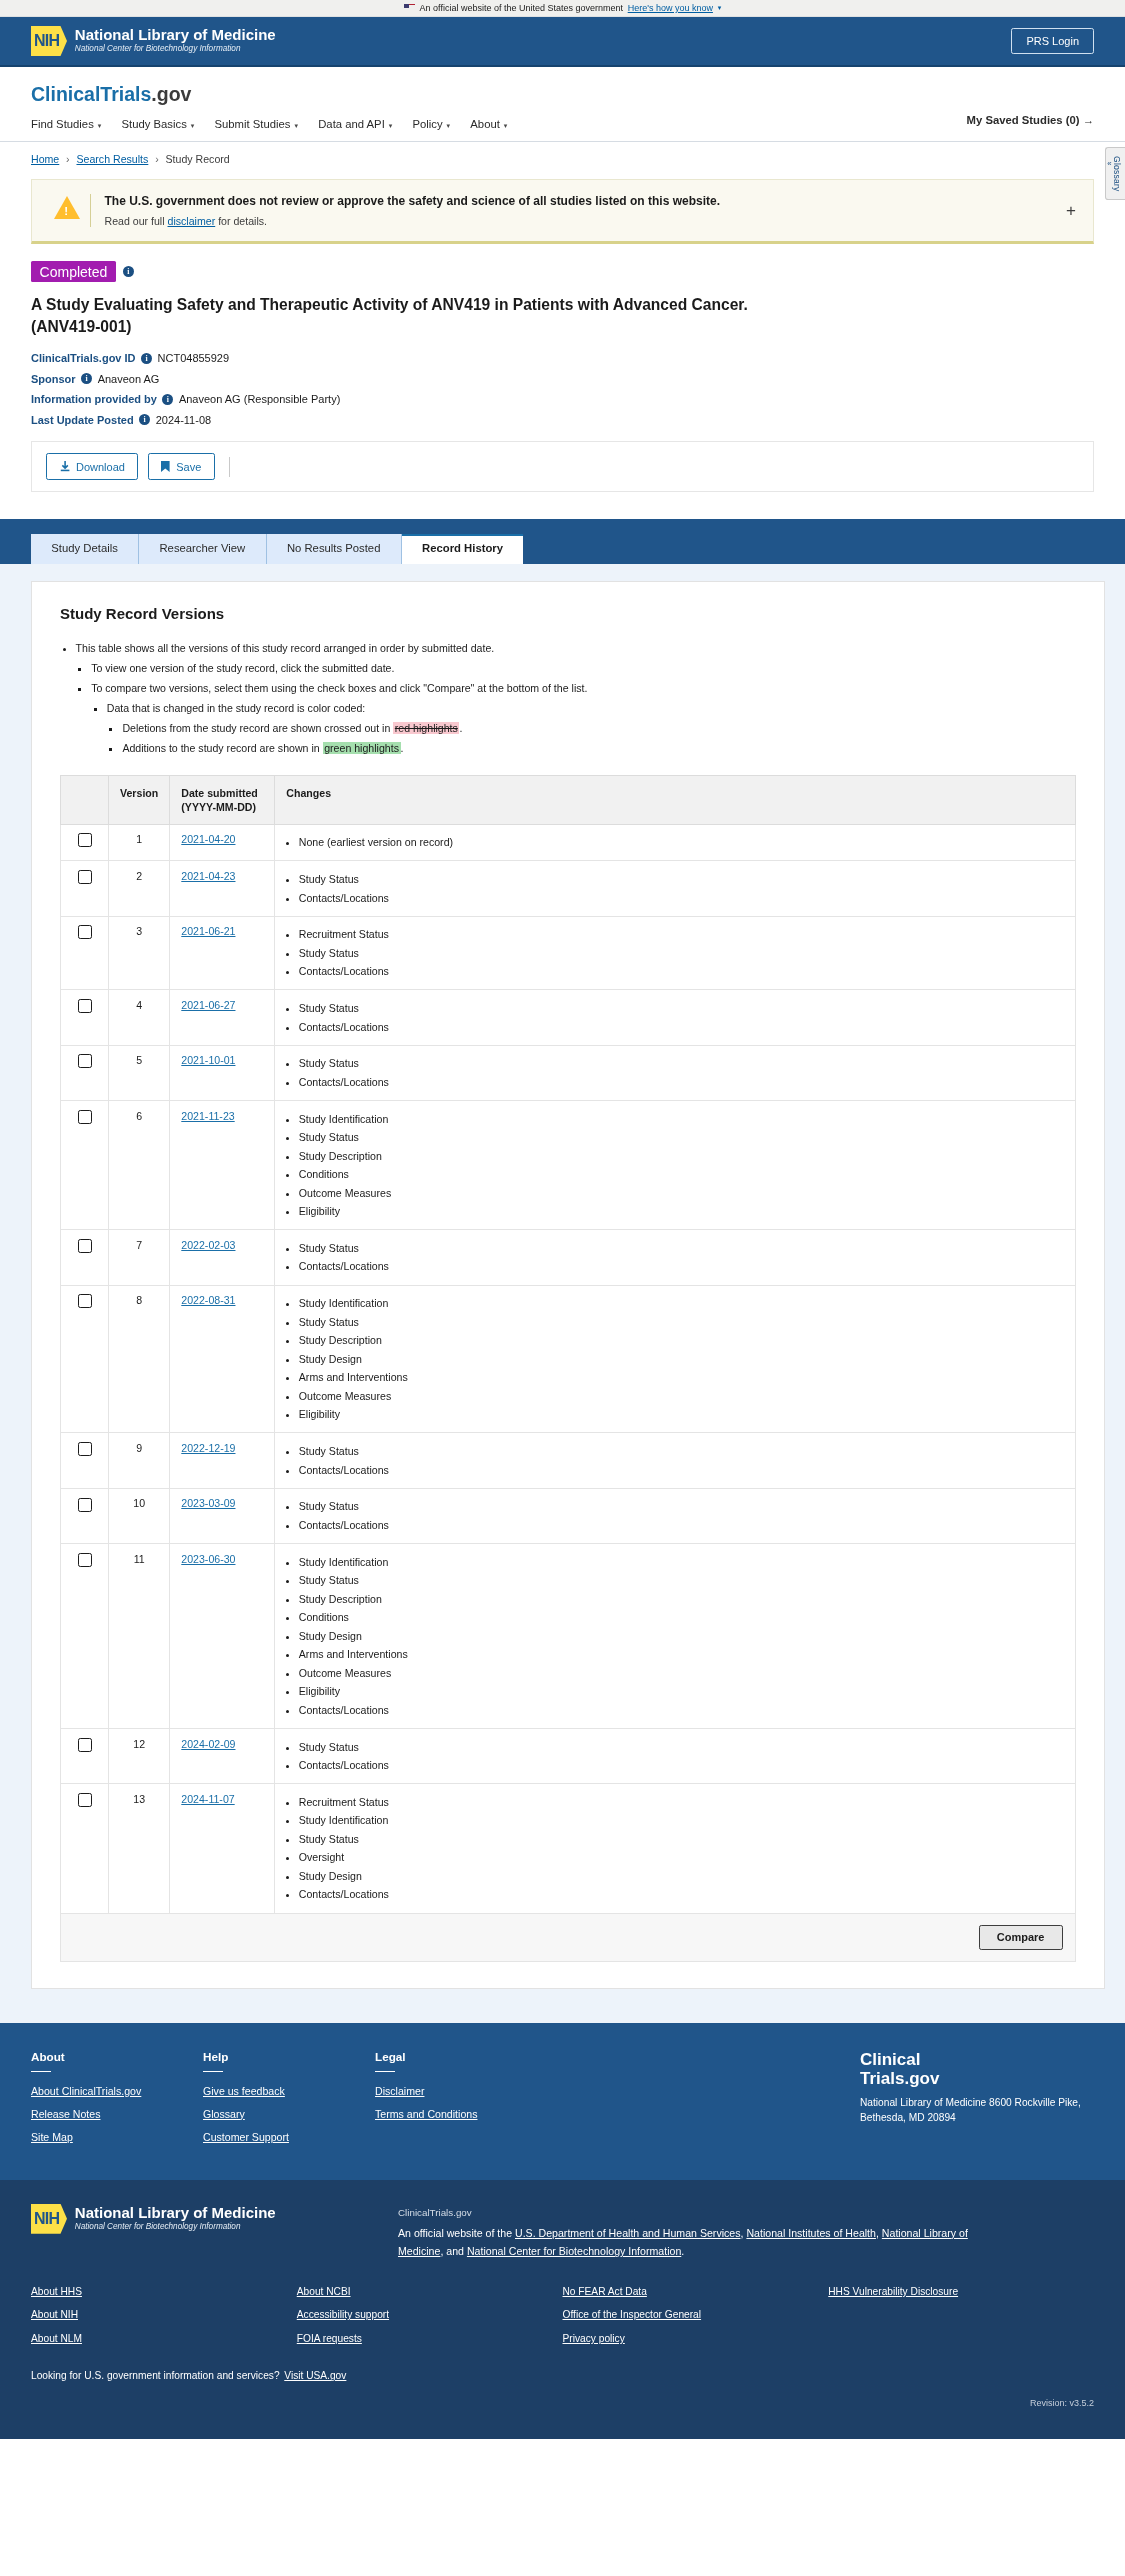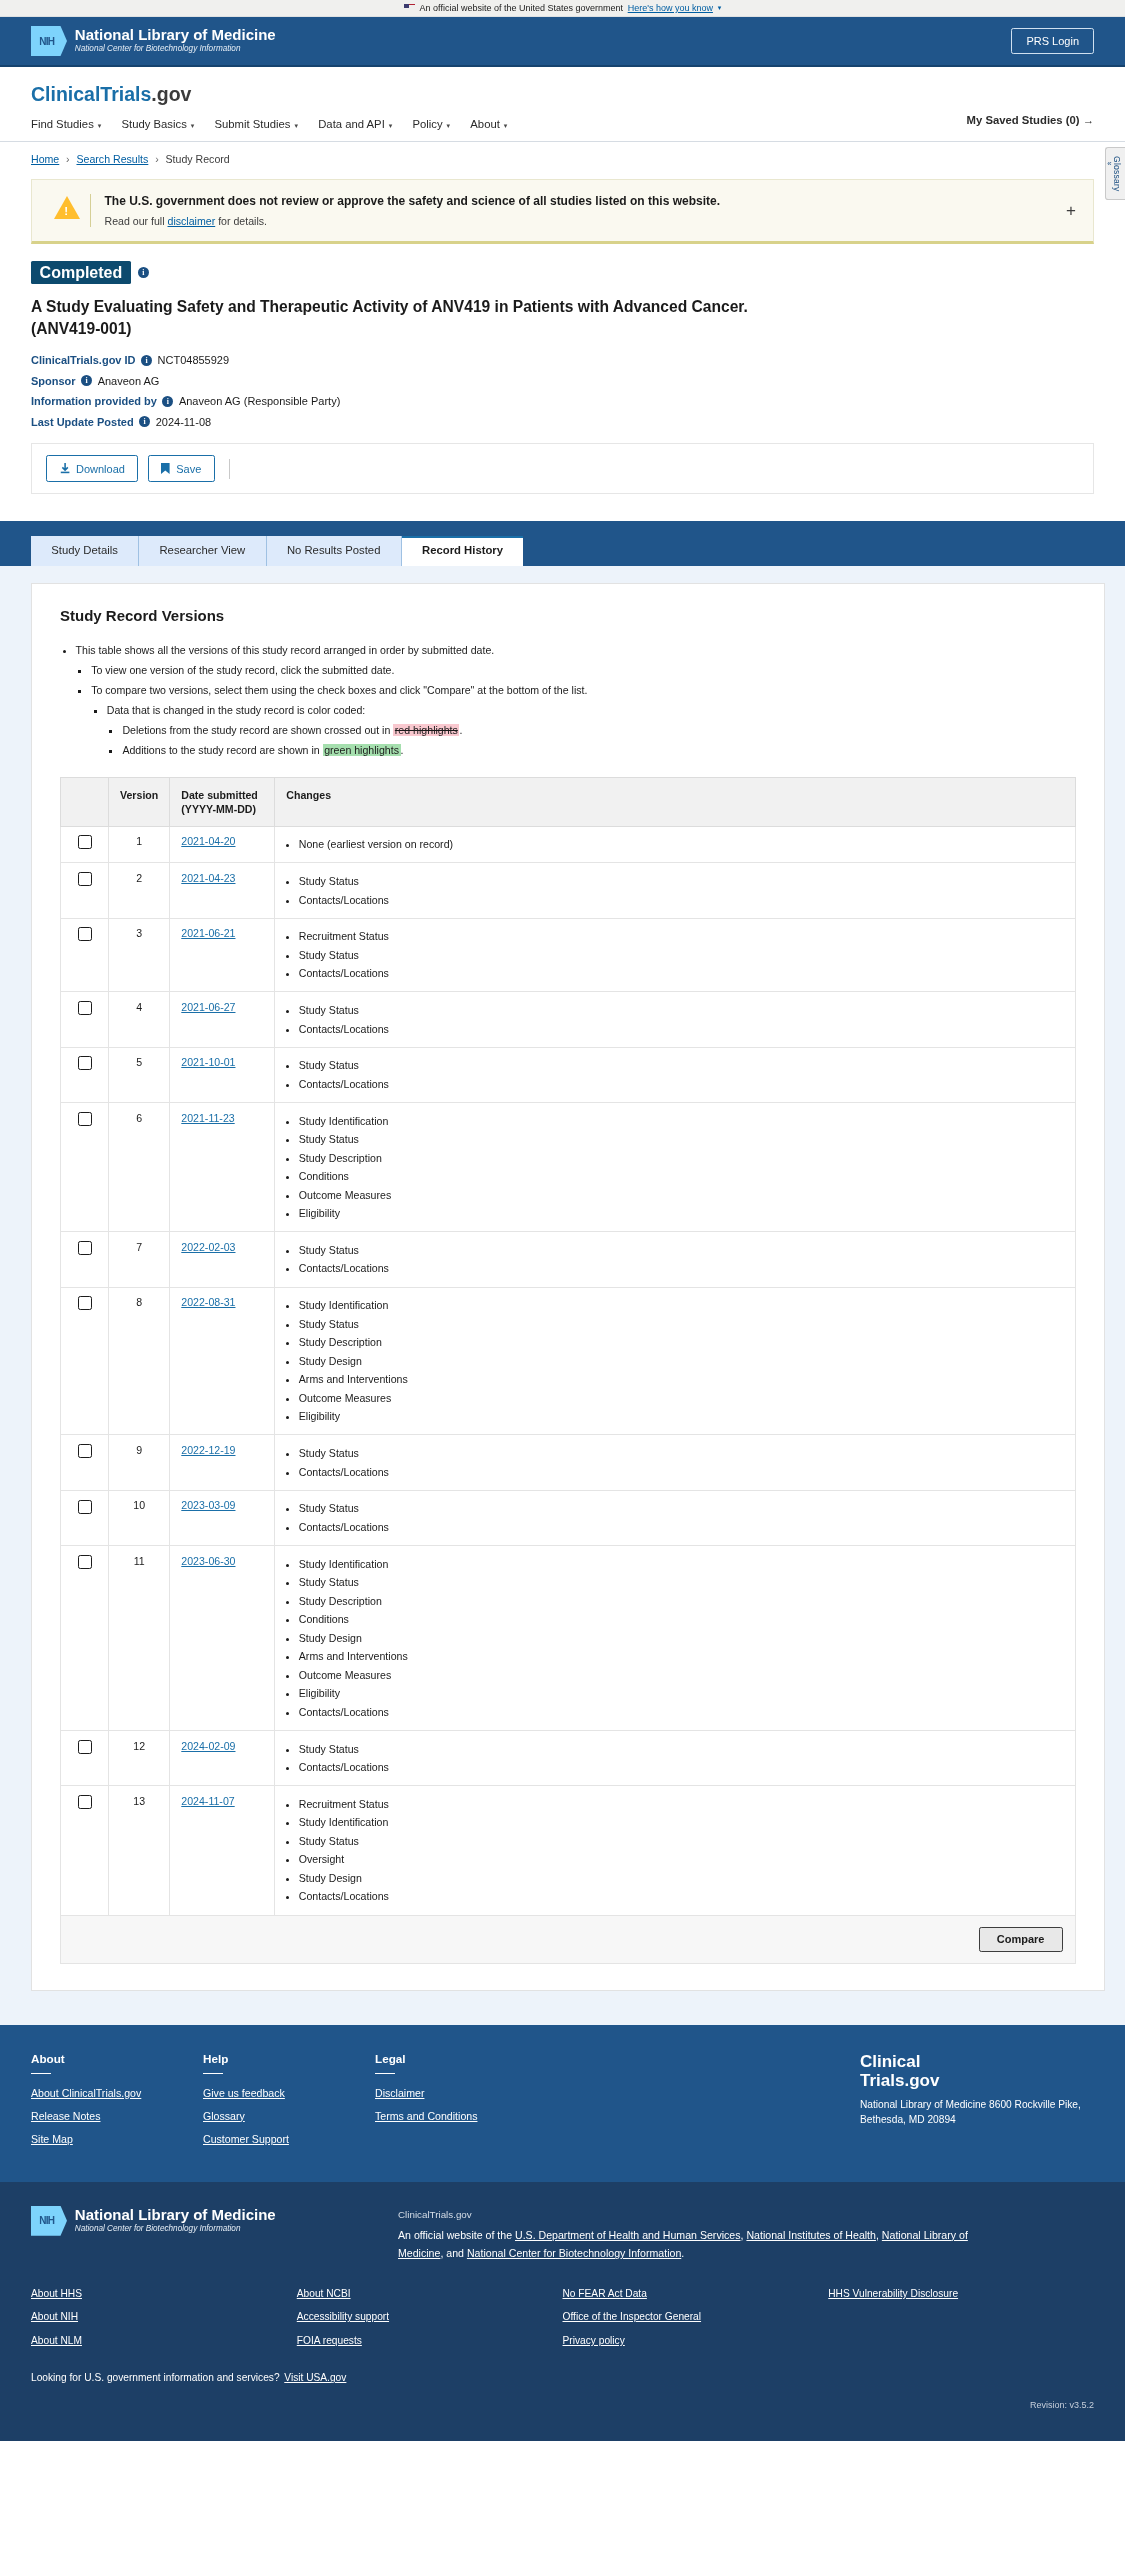--- a/index.html
+++ b/index.html
@@ -35,23 +35,23 @@
   .nih-bar {
     background:#20558a;
     height:50px;
     display:flex;
     align-items:center;
     padding:0 31px;
     border-bottom:2.3px solid #16436e;
   }
   .nih-logo { display:flex; align-items:center; gap:7.8px; }
   .nih-mark {
-    width:36px;height:30px;background:#7dd3fc;color:#20558a;
+    width:36px;height:30px;background:#fde047;color:#20558a;
     display:flex;align-items:center;justify-content:center;
-    font-weight:bold;font-size:10px;letter-spacing:-0.8px;
+    font-weight:bold;font-size:16px;letter-spacing:-0.8px;
     clip-path: polygon(0 0, 82% 0, 100% 50%, 82% 100%, 0 100%);
     padding-right:4.7px;
   }
   .nih-text-1 { color:#fff; font-size:15px; font-weight:bold; line-height:1.1; }
   .nih-text-2 { color:#e6eef6; font-size:8.2px; font-style:italic; line-height:1.3; }
   .prs-login {
     margin-left:auto;
     border:0.8px solid #cfe0f0; color:#fff; background:transparent;
     border-radius:2.3px; padding:6.3px 14px; font-size:11px; cursor:pointer;
     font-family:inherit;
@@ -99,21 +99,21 @@
   .tri { width:0;height:0;border-left:13.3px solid transparent;border-right:13.3px solid transparent;border-bottom:23.4px solid #ffbe2e; position:relative; }
   .tri::after{ content:"!"; position:absolute; left:-2.7px; top:8.6px; color:#fff; font-weight:bold; font-size:11.7px; }
   .alert-body { border-left:0.8px solid #d5cf96; padding-left:14px; flex:1; }
   .alert-title { font-size:12px; font-weight:bold; color:#1b1b1b; }
   .alert-sub { font-size:10.6px; color:#3d3d3d; margin-top:7px; }
   .alert-sub a { color:#005ea2; }
   .alert-plus { font-size:17px; color:#3d3d3d; align-self:center; padding:0 4.7px; cursor:pointer; }
 
   
   .status-row { display:flex; align-items:center; gap:7px; margin:17px 0 0 0; }
-  .badge-completed { background:#0c4a6e; color:#fff; font-size:16px; padding:2.3px 8.6px; border-radius:1.6px;font-weight:bold; }
+  .badge-completed { background:#a21caf; color:#fff; font-size:14px; padding:2.3px 8.6px; border-radius:1.6px; }
   .info-dot {
     width:11px;height:11px;border-radius:50%;background:#1b4f82;color:#fff;
     font-size:7.8px; font-weight:bold; display:inline-flex; align-items:center;
     justify-content:center; font-family:"Liberation Serif", serif; cursor:pointer; flex:0 0 11px;
   }
   .study-title { font-size:15.6px; font-weight:bold; line-height:1.4; margin:12.5px 0 14px 0; max-width:782px;}
   .meta-row { display:flex; align-items:center; gap:5.5px; font-size:11px; margin-bottom:8.6px; }
   .meta-label { color:#1b4f82; font-weight:bold; }
   .meta-value { color:#1b1b1b; }
 

